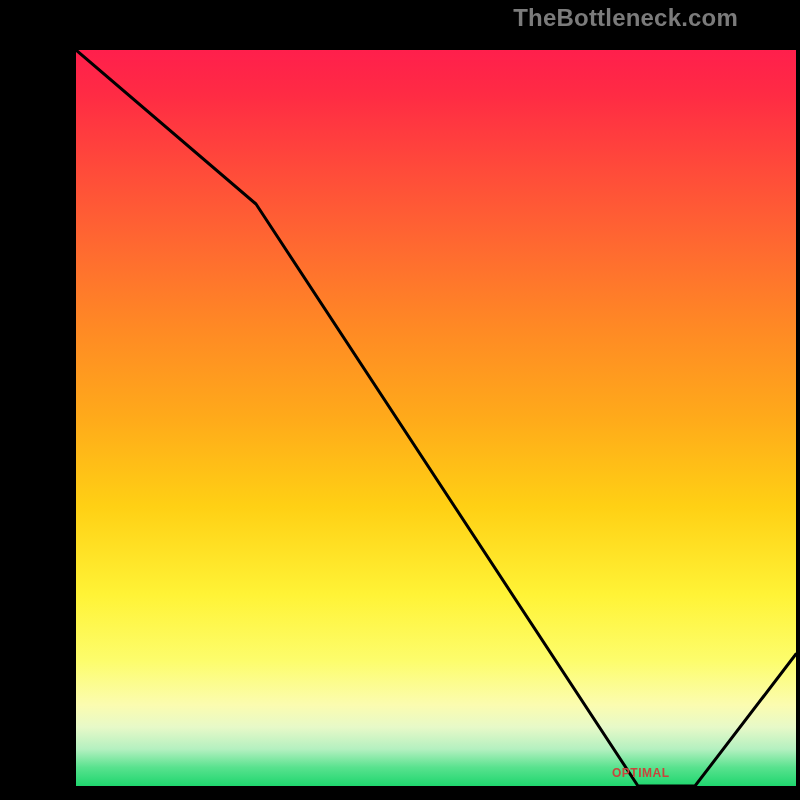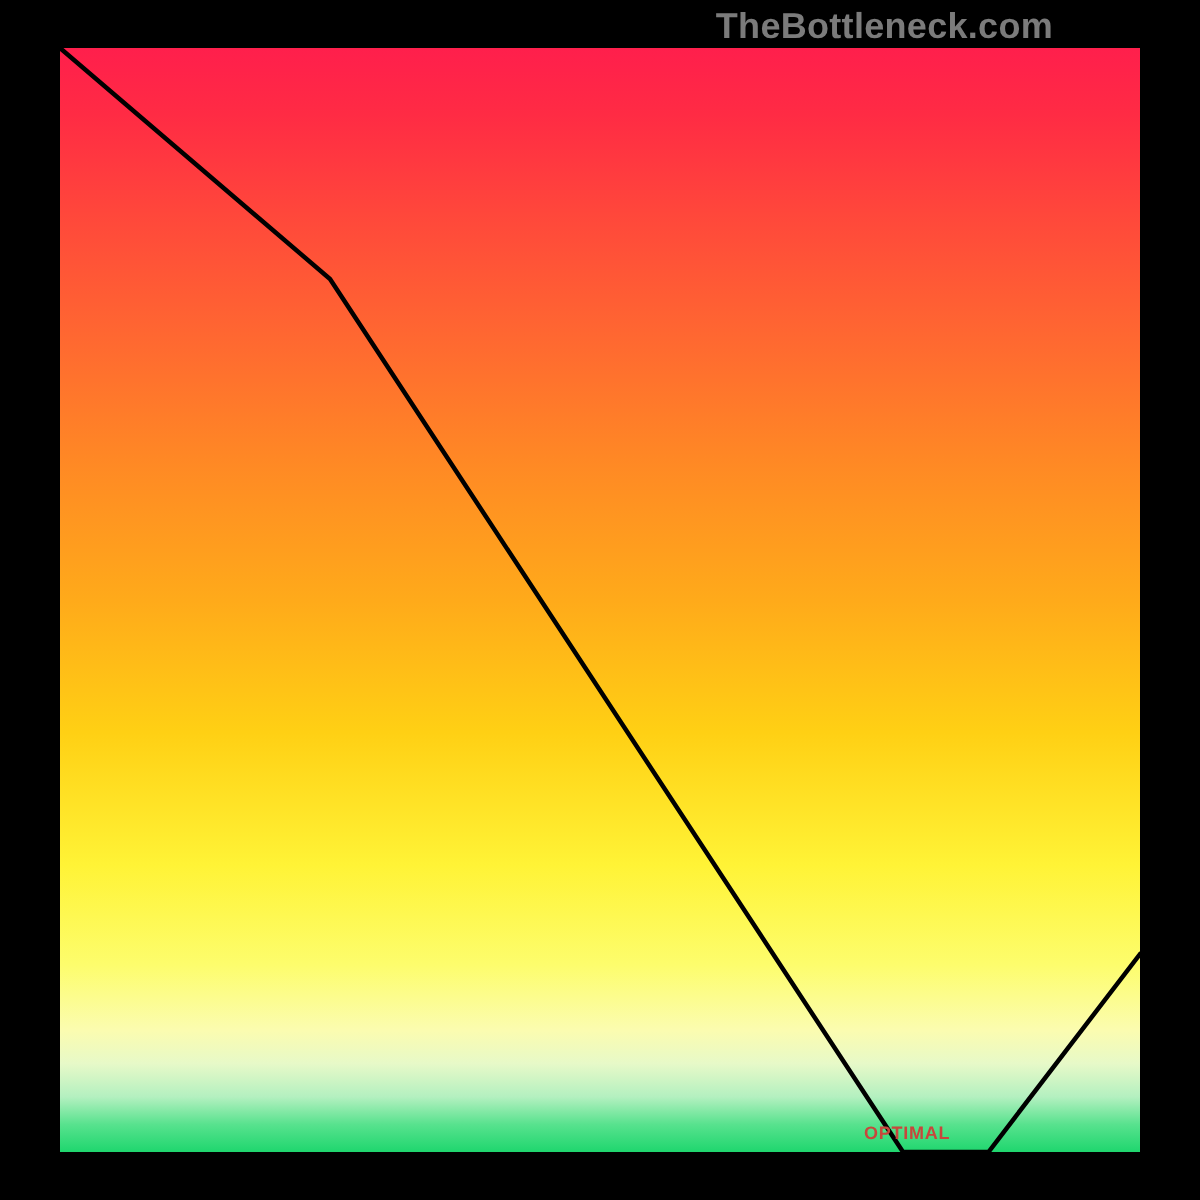--- a/index.html
+++ b/index.html
@@ -9,34 +9,35 @@
     height: 800px;
     background: #000;
     overflow: hidden;
     font-family: Arial, Helvetica, sans-serif;
   }
   .frame {
     position: relative;
     width: 716px;
     height: 800px;
     background: #000;
+    margin-left: 36px;
   }
   .attrib {
     position: absolute;
     top: 4px;
     right: 14px;
     font-size: 24px;
     font-weight: 600;
     color: #7b7b7b;
     letter-spacing: 0.2px;
   }
   .plot {
     position: absolute;
     left: 40px;
-    top: 32px;
+    top: 50px;
     width: 720px;
     height: 736px;
     background: linear-gradient(
       to bottom,
       #ff1f4c 0%,
       #ff2b44 6%,
       #ff4a3a 16%,
       #ff6a30 27%,
       #ff8a24 38%,
       #ffaa1a 50%,

